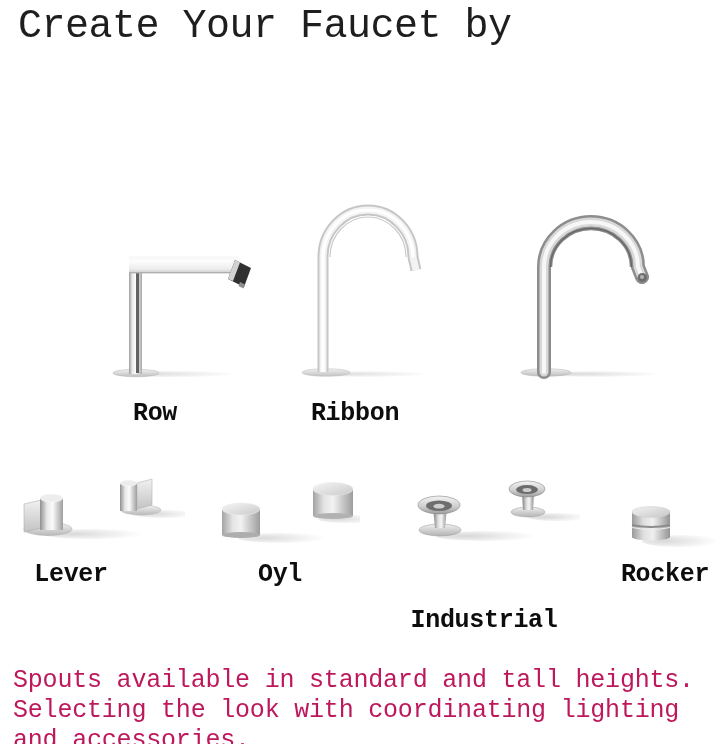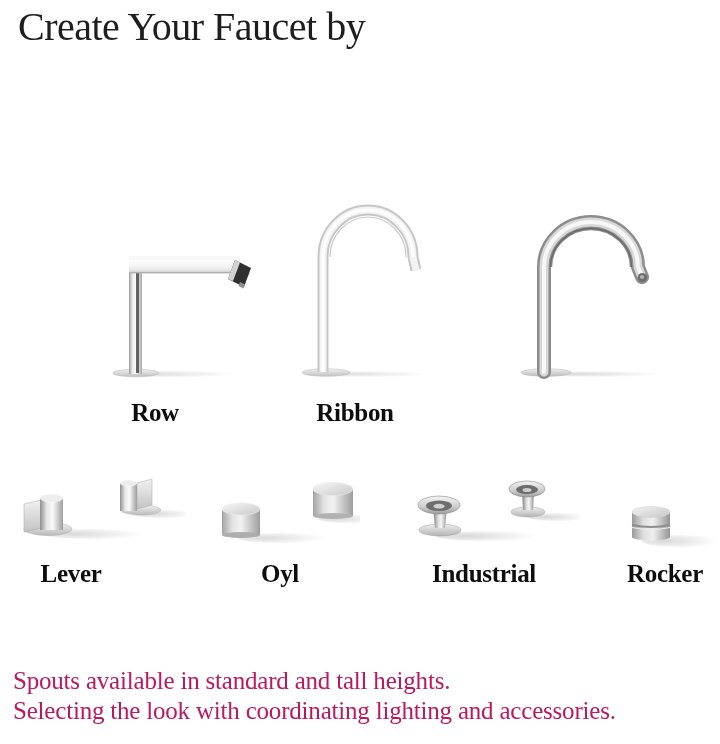--- a/index.html
+++ b/index.html
@@ -1,20 +1,20 @@
 <!DOCTYPE html>
 <html><head>
 <meta charset="utf-8">
 <style>
   * { margin:0; padding:0; box-sizing:border-box; }
   html,body { background:#ffffff; }
   #canvas {
     position:relative; width:720px; height:744px; background:#ffffff;
     overflow:hidden;
-    font-family:Liberation Serif, serif;
+    font-family:Liberation Mono, monospace;
     color:#1d1d1d;
   }
   .heading {
     position:absolute; left:18px; top:6px; width:690px;
     font-size:40px; line-height:42px; letter-spacing:-0.5px;
     font-weight:400; color:#1e1e1e;
   }
   .product { position:absolute; }
   .product svg { display:block; }
   .item-label {
@@ -258,21 +258,21 @@
       <rect x="32" y="27" width="38" height="25" fill="url(#rk_metal)"></rect>
       <ellipse cx="51" cy="52" rx="19" ry="3.5" fill="url(#rk_metal)"></ellipse>
       <path d="M 32 40 Q 51 44 70 40" fill="none" stroke="#8d8d8d" stroke-width="2"></path>
       <path d="M 32 42.5 Q 51 46.5 70 42.5" fill="none" stroke="#ededed" stroke-width="1"></path>
       <ellipse cx="51" cy="27" rx="19" ry="5.5" fill="url(#rk_top)" stroke="#d2d2d2" stroke-width="0.6"></ellipse>
     </svg>
   </figure>
 
   <div class="item-label label-lever" style="width:160px;">Lever</div>
   <div class="item-label label-oyl" style="width:160px;">Oyl</div>
-  <div class="item-label label-industrial" style="width:160px;">Industrial</div>
+  <div class="item-label label-industrial" style="width:160px;margin-top:46px;">Industrial</div>
   <div class="item-label label-rocker" style="width:160px;">Rocker</div>
 
   <div class="footer">
     <div>Spouts available in standard and tall heights.</div>
     <div>Selecting the look with coordinating lighting and accessories.</div>
   </div>
 
 </div>
 
 </body></html>

